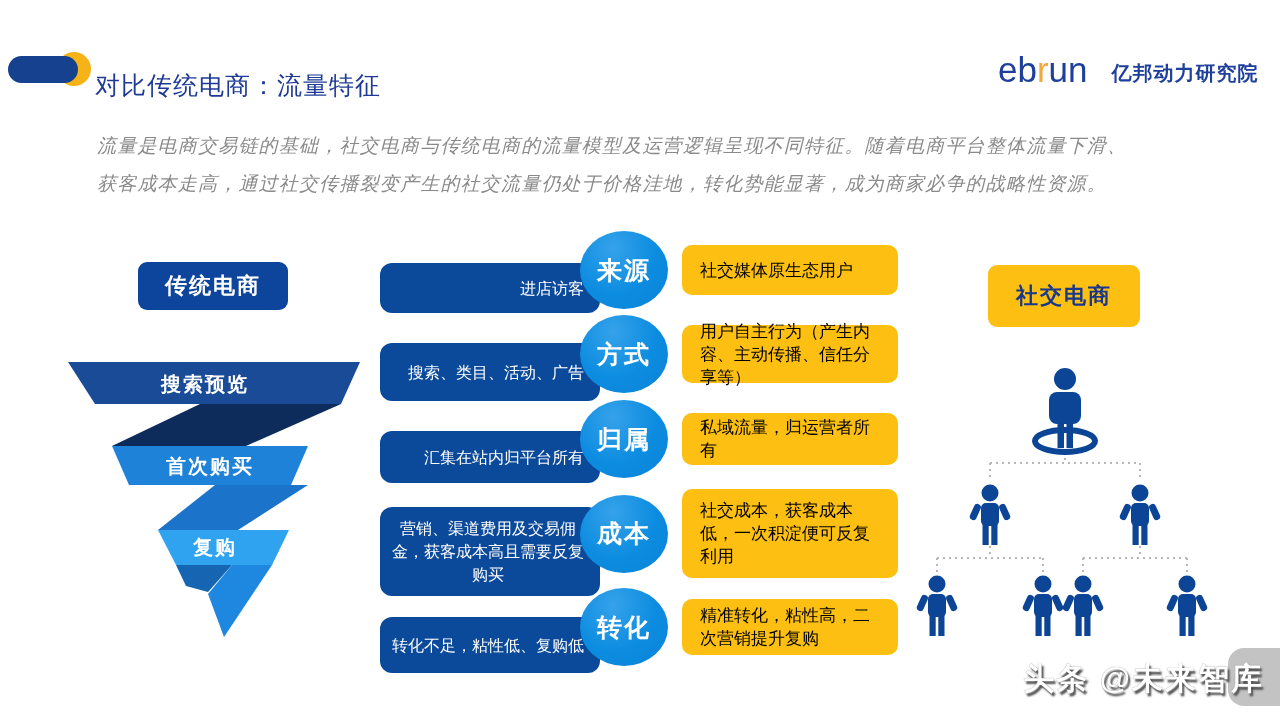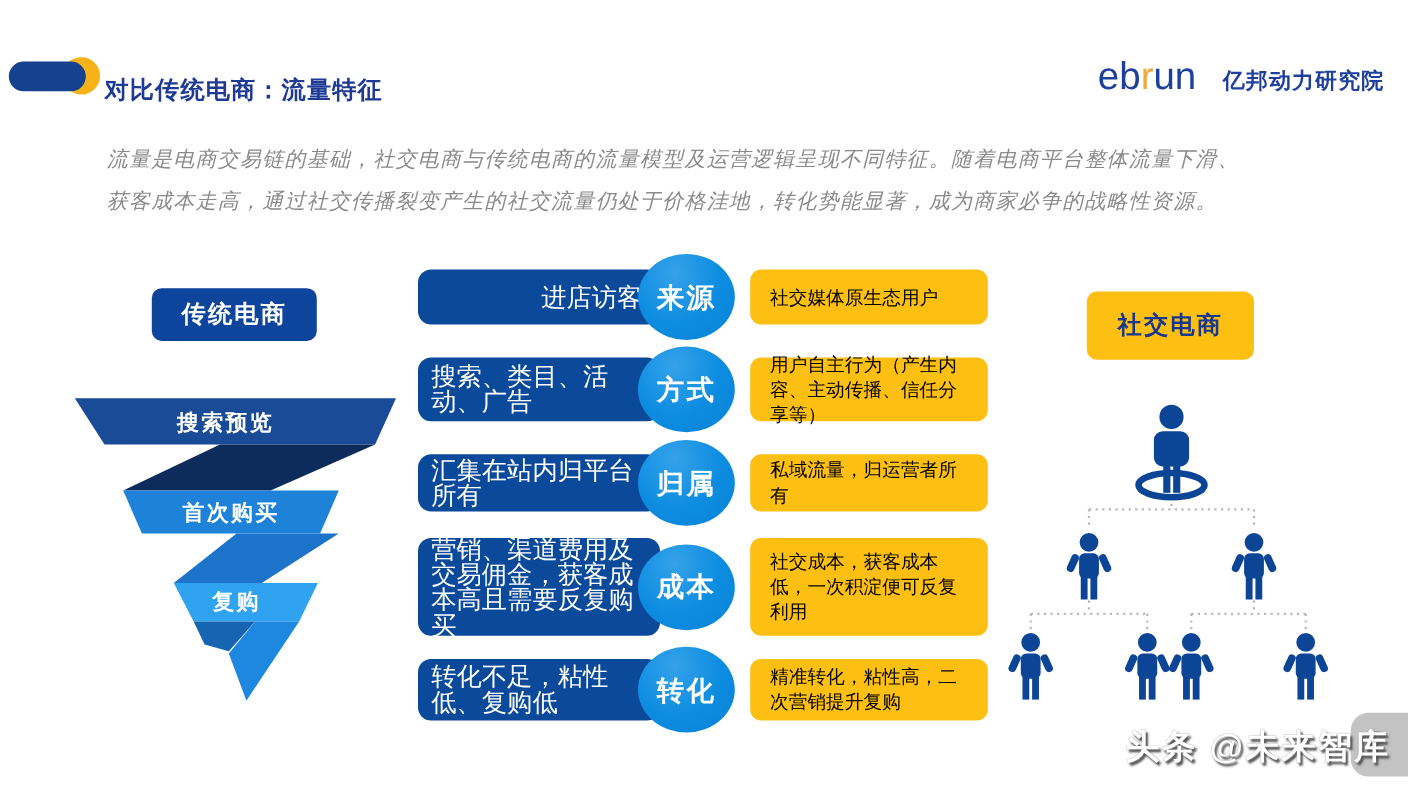--- a/index.html
+++ b/index.html
@@ -3,21 +3,21 @@
 <meta charset="utf-8">
 <style>
   html,body{margin:0;padding:0;background:#e9e9e9;}
   .slide{
     position:relative;width:1280px;height:720px;background:#ffffff;overflow:hidden;
     font-family:"Liberation Sans","DejaVu Sans",sans-serif;margin:0 auto;
   }
   
   .bullet-circle{position:absolute;left:57px;top:52px;width:34px;height:34px;border-radius:50%;background:#f6b318;z-index:1;}
   .bullet-pill{position:absolute;left:8px;top:56px;width:70px;height:27px;border-radius:14px;background:#15418f;z-index:2;}
-  .page-title{position:absolute;left:95px;top:52px;font-size:22px;font-weight:bold;color:#1e3a94;letter-spacing:1px;z-index:3;}
+  .page-title{position:absolute;left:95px;top:52px;font-size:25px;font-weight:normal;color:#1e3a94;letter-spacing:1px;z-index:3;}
   .logo{position:absolute;left:998px;top:52px;display:flex;align-items:center;z-index:3;}
   .logo .brand{font-size:35px;font-weight:normal;letter-spacing:0;line-height:36px;}
   .logo .b-blue{color:#1e3f9b;}
   .logo .b-orange{color:#f2a93b;}
   .logo .org{font-size:20px;font-weight:bold;color:#1e3f9b;margin-left:24px;margin-top:6px;letter-spacing:1px;}
   
   .intro{position:absolute;left:97px;top:127px;color:#8a8a8a;font-size:19px;letter-spacing:1.2px;line-height:38px;white-space:nowrap;font-style:italic;}
   
   .panel-head{position:absolute;display:flex;align-items:center;justify-content:center;font-weight:bold;font-size:22px;letter-spacing:2px;}
   .trad-head{left:138px;top:262px;width:150px;height:48px;background:#0e459c;border-radius:9px;color:#ffffff;}
@@ -26,23 +26,23 @@
   .funnel-svg{position:absolute;left:62px;top:356px;width:312px;height:300px;}
   .funnel-label{fill:#ffffff;font-size:20px;font-weight:bold;letter-spacing:2px;text-anchor:middle;}
   .network-svg{position:absolute;left:900px;top:360px;width:320px;height:290px;}
   
   .comp-row{position:absolute;left:380px;width:518px;}
   .r1{top:245px;height:50px;}
   .r2{top:325px;height:58px;}
   .r3{top:413px;height:52px;}
   .r4{top:489px;height:89px;}
   .r5{top:599px;height:56px;}
-  .t-box{position:absolute;left:0;top:0;width:220px;height:100%;background:#0b4a9b;border-radius:12px;
+  .t-box{position:absolute;left:0;top:18px;width:220px;height:100%;background:#0b4a9b;border-radius:12px;
          display:flex;align-items:center;justify-content:flex-end;box-sizing:border-box;
-         padding:4px 16px 4px 12px;color:#ffffff;font-size:23px;font-weight:500;text-align:left;line-height:23px;z-index:1;}
+         padding:4px 16px 4px 12px;color:#ffffff;font-size:16px;font-weight:500;text-align:center;line-height:23px;z-index:1;}
   .s-box{position:absolute;left:302px;top:0;width:216px;height:100%;background:#fcbf12;border-radius:10px;
          display:flex;align-items:center;justify-content:flex-start;box-sizing:border-box;
          padding:4px 12px 4px 18px;color:#000000;font-size:17px;font-weight:500;text-align:left;line-height:23px;z-index:1;}
   .dim-circle{position:absolute;left:200px;top:50%;transform:translateY(-50%);width:88px;height:78px;border-radius:50%;
          background:radial-gradient(ellipse at 38% 22%, #35a2ea 0%, #0c8ce0 55%, #0a83d6 100%);
          display:flex;align-items:center;justify-content:center;color:#ffffff;font-size:25px;font-weight:bold;letter-spacing:2px;z-index:2;}
   
   .page-badge{position:absolute;right:0;top:648px;width:52px;height:58px;background:#c3c3c3;border-radius:16px 0 0 16px;
          display:flex;align-items:center;padding-left:14px;box-sizing:border-box;
          color:#9b9b9b;font-size:34px;font-weight:bold;z-index:4;}

